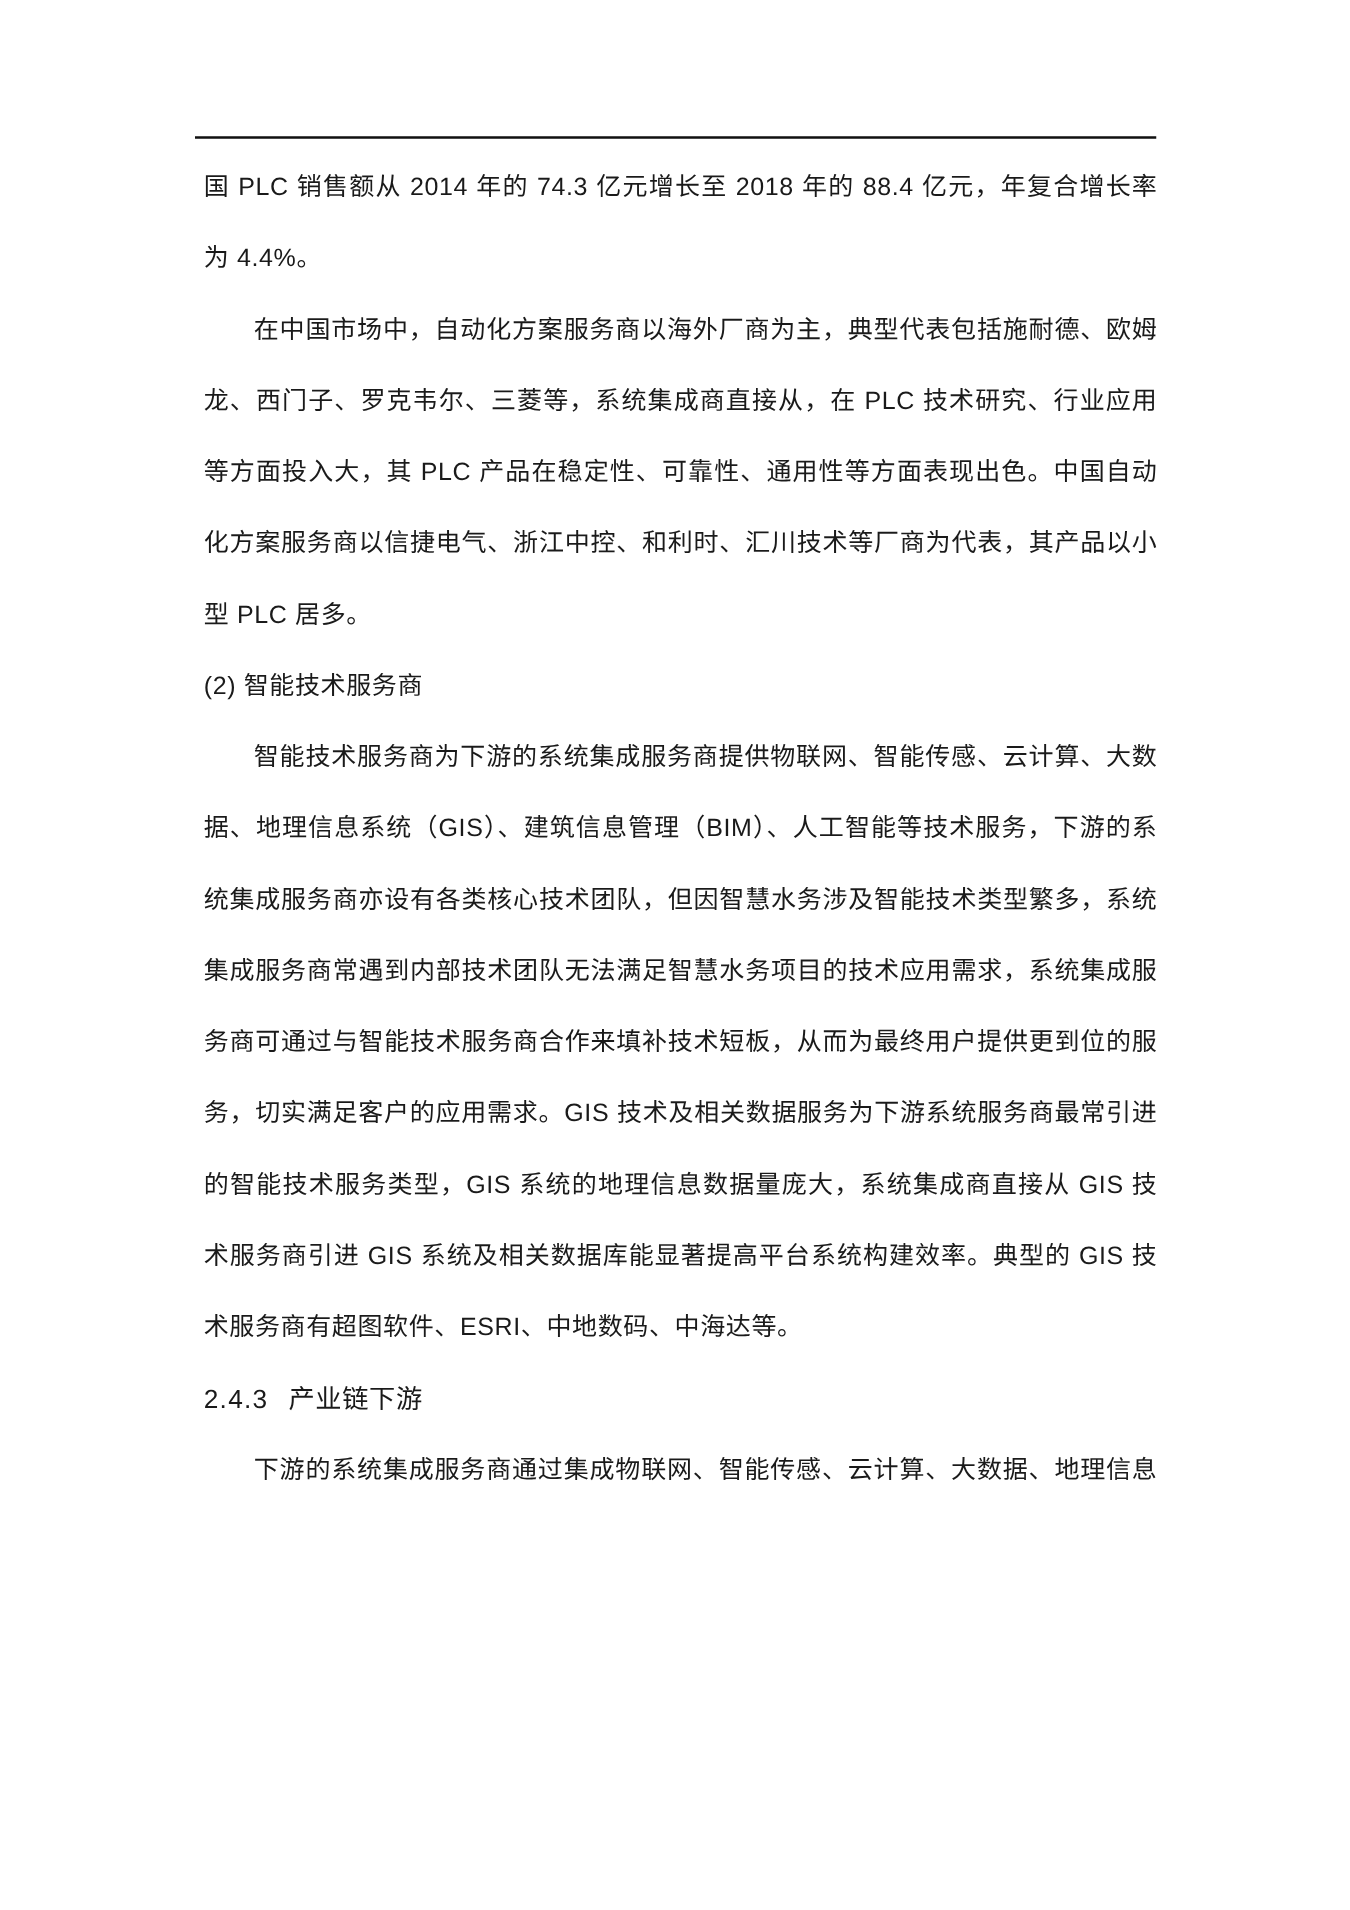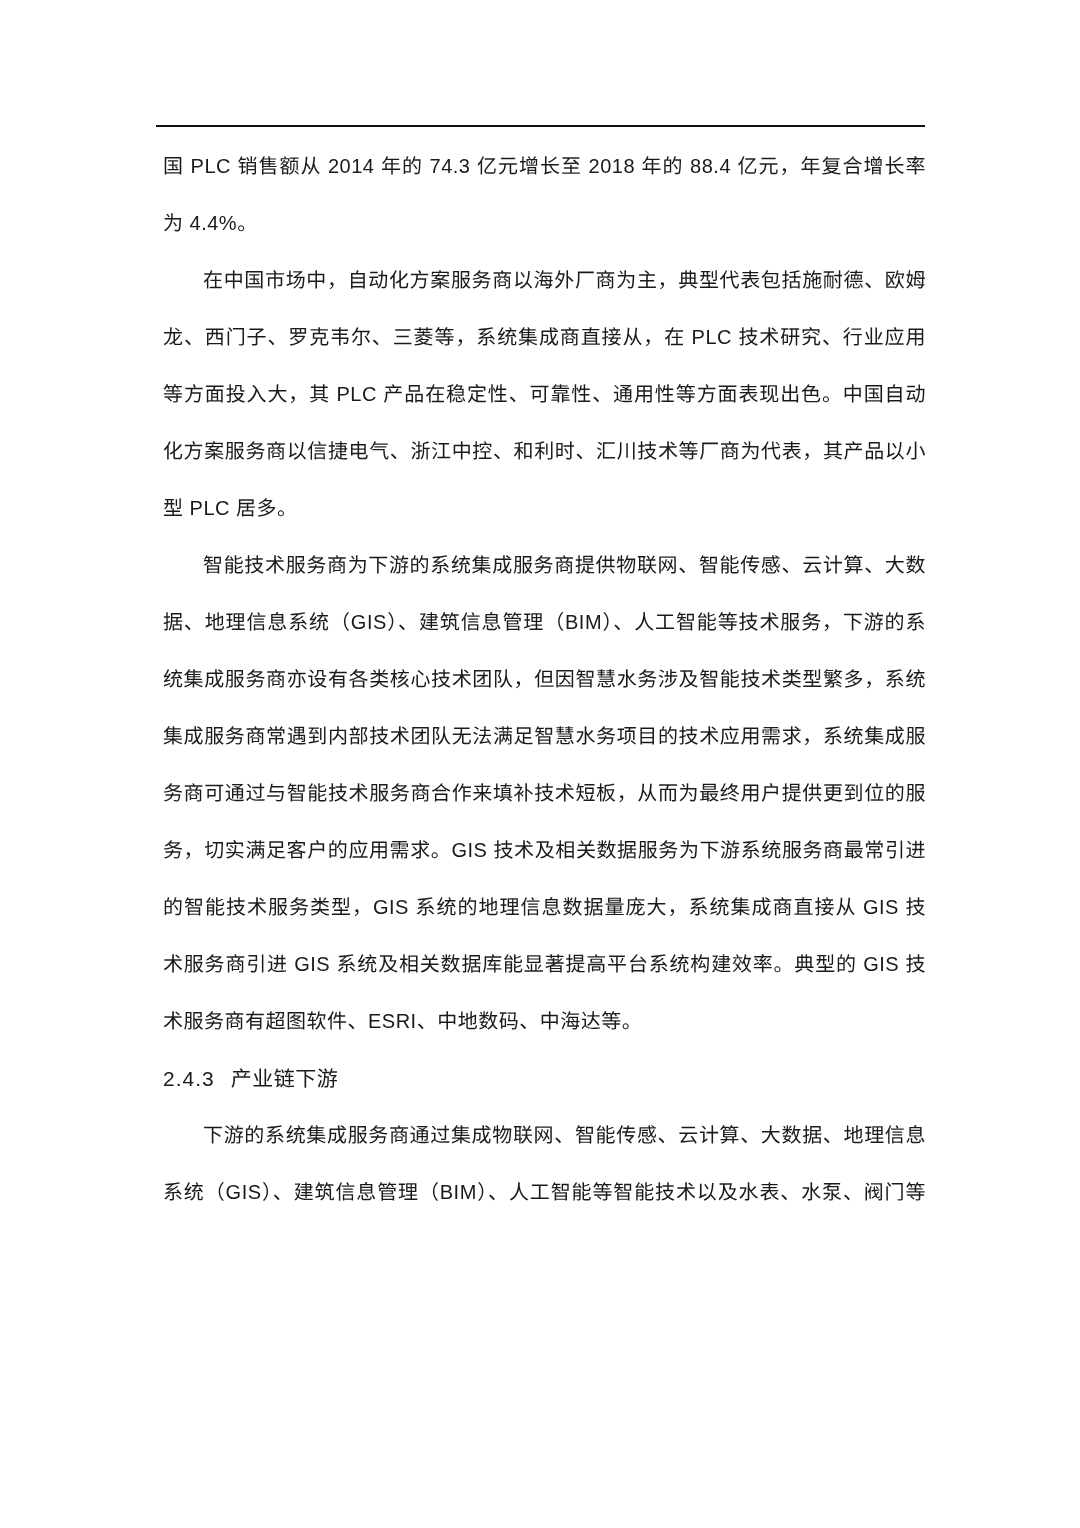--- a/index.html
+++ b/index.html
@@ -8,21 +8,20 @@
     background: #ffffff;
   }
   .page {
     position: relative;
     width: 1080px;
     height: 1208px;
     background: #ffffff;
     overflow: hidden;
     font-family: "Liberation Sans", "DejaVu Sans", sans-serif;
     color: #1a1a1a;
-    margin-top: 16px;
   }
   .top-rule {
     position: absolute;
     left: 156px;
     top: 109px;
     width: 769px;
     height: 2px;
     background: #111111;
   }
   .content {
@@ -98,20 +97,21 @@
 
 <div class="page">
 
   <div class="top-rule"></div>
 
   <div class="content">
     <p>国 PLC 销售额从 2014 年的 74.3 亿元增长至 2018 年的 88.4 亿元，年复合增长率为 4.4%。</p>
 
     <p class="para-indent">在中国市场中，自动化方案服务商以海外厂商为主，典型代表包括施耐德、欧姆龙、西门子、罗克韦尔、三菱等，系统集成商直接从，在 PLC 技术研究、行业应用等方面投入大，其 PLC 产品在稳定性、可靠性、通用性等方面表现出色。中国自动化方案服务商以信捷电气、浙江中控、和利时、汇川技术等厂商为代表，其产品以小型 PLC 居多。</p>
 
+    <p class="list-heading">(2) 智能技术服务商</p>
 
     <p class="para-indent">智能技术服务商为下游的系统集成服务商提供物联网、智能传感、云计算、大数据、地理信息系统（GIS）、建筑信息管理（BIM）、人工智能等技术服务，下游的系统集成服务商亦设有各类核心技术团队，但因智慧水务涉及智能技术类型繁多，系统集成服务商常遇到内部技术团队无法满足智慧水务项目的技术应用需求，系统集成服务商可通过与智能技术服务商合作来填补技术短板，从而为最终用户提供更到位的服务，切实满足客户的应用需求。GIS 技术及相关数据服务为下游系统服务商最常引进的智能技术服务类型，GIS 系统的地理信息数据量庞大，系统集成商直接从 GIS 技术服务商引进 GIS 系统及相关数据库能显著提高平台系统构建效率。典型的 GIS 技术服务商有超图软件、ESRI、中地数码、中海达等。</p>
 
     <p class="section-heading">
       <span class="heading-number">2.4.3</span><span class="heading-title">产业链下游</span>
     </p>
 
     <p class="para-indent">下游的系统集成服务商通过集成物联网、智能传感、云计算、大数据、地理信息系统（GIS）、建筑信息管理（BIM）、人工智能等智能技术以及水表、水泵、阀门等设备为最终用户提供智慧水务应用服务。在系统集成服务商提供的智慧水务应用服务方案中，智慧水务管理平台发挥着关键作用，其可对水务系统的各个环节进行设备监控、实时检测，为水务工作人员提供应用决策方案，提升水务管理效率。智慧水务管理平台提供的服务涵盖水务的生产管理、运维管理、经营管理、客户服务、综合管理等多个方面。除智慧水务管理平台外，集成服务商还能为用户提供与智慧水务管理平台配套的水务设备产品。</p>
   </div>
 

